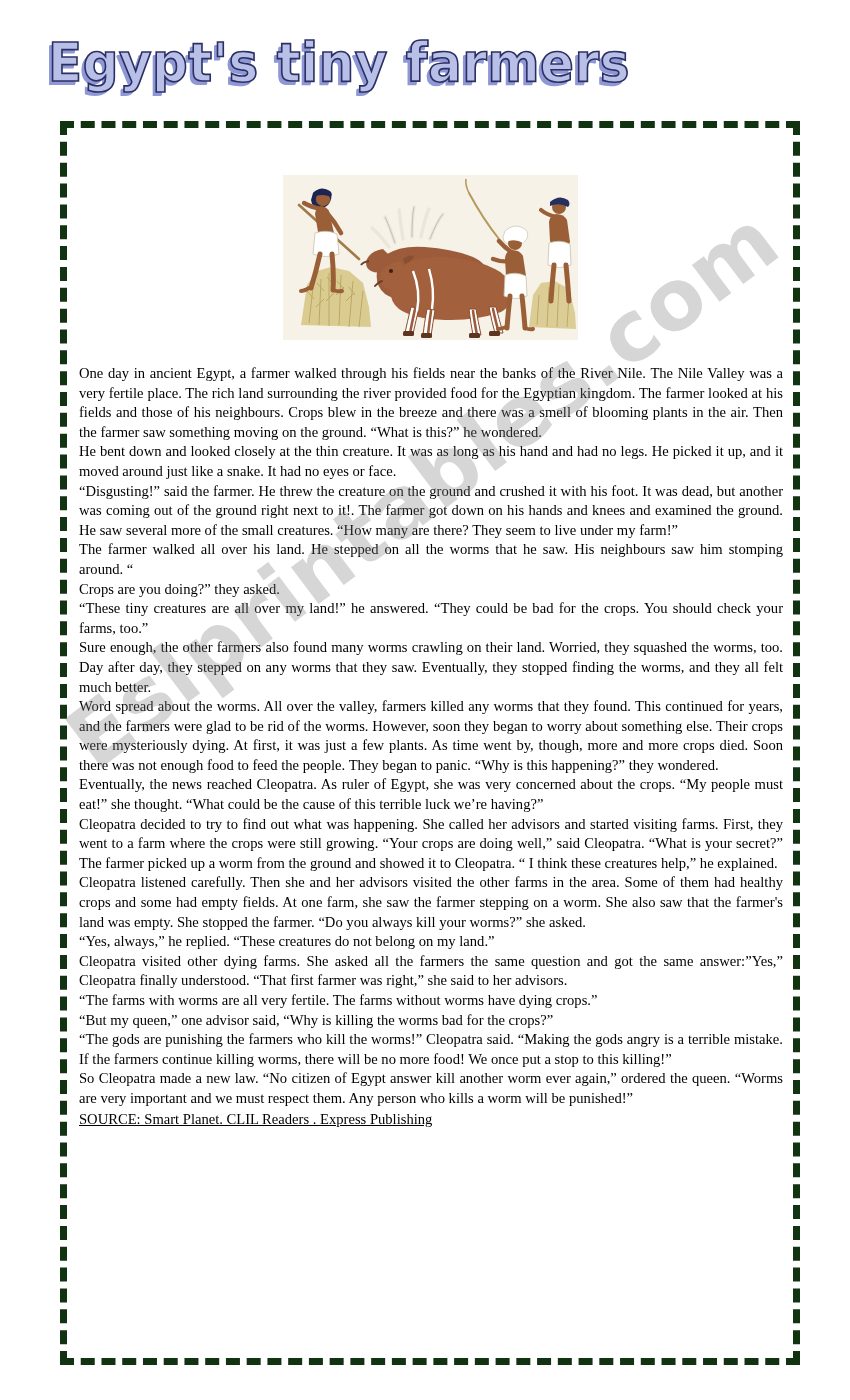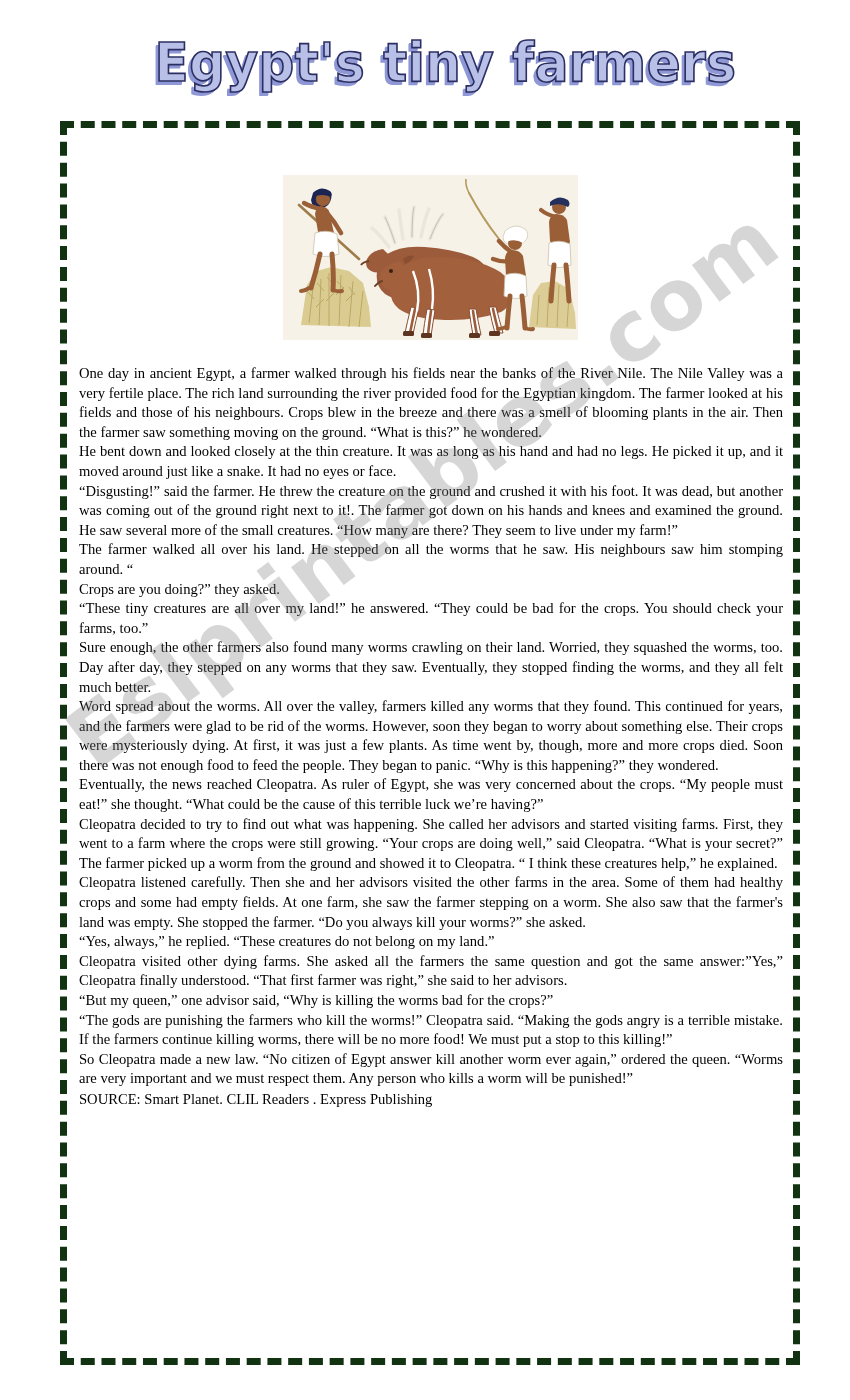--- a/index.html
+++ b/index.html
@@ -15,21 +15,21 @@
     font-family: "Liberation Serif", serif;
   }
 
   
   #title-area {
     position: absolute;
     left: 0;
     top: 34px;
     width: 843px;
     height: 72px;
-    text-align: center;
+    text-align: left;
   }
   #worksheet-title {
     display: inline-block;
     margin-left: 48px;
     font-family: "DejaVu Sans", sans-serif;
     font-weight: bold;
     font-size: 50px;
     line-height: 58px;
     letter-spacing: 0.5px;
     color: #b9c0e8;
@@ -98,20 +98,21 @@
     text-justify: inter-word;
   }
   #source-line {
     margin: 0;
     padding: 0 0 0 6px;
     text-align: center;
     font-family: "Liberation Serif", serif;
     font-size: 14.6px;
     line-height: 21px;
     color: #000000;
+    text-decoration: underline;
   }
 
   
   #watermark {
     position: absolute;
     left: 0;
     top: 0;
     width: 850px;
     height: 1400px;
     pointer-events: none;
@@ -299,22 +300,23 @@
     <p>The farmer walked all over his land. He stepped on all the worms that he saw. His neighbours saw him stomping around. “</p>
     <p>Crops are you doing?” they asked.</p>
     <p>“These tiny creatures are all over my land!” he answered. “They could be bad for the crops. You should check your farms, too.”</p>
     <p>Sure enough, the other farmers also found many worms crawling on their land. Worried, they squashed the worms, too. Day after day, they stepped on any worms that they saw. Eventually, they stopped finding the worms, and they all felt much better.</p>
     <p>Word spread about the worms. All over the valley, farmers killed any worms that they found. This continued for years, and the farmers were glad to be rid of the worms. However, soon they began to worry about something else. Their crops were mysteriously dying. At first, it was just a few plants. As time went by, though, more and more crops died. Soon there was not enough food to feed the people. They began to panic. “Why is this happening?” they wondered.</p>
     <p>Eventually, the news reached Cleopatra. As ruler of Egypt, she was very concerned about the crops. “My people must eat!” she thought. “What could be the cause of this terrible luck we’re having?”</p>
     <p>Cleopatra decided to try to find out what was happening. She called her advisors and started visiting farms. First, they went to a farm where the crops were still growing. “Your crops are doing well,” said Cleopatra. “What is your secret?” The farmer picked up a worm from the ground and showed it to Cleopatra. “ I think these creatures help,” he explained.</p>
     <p>Cleopatra listened carefully. Then she and her advisors visited the other farms in the area. Some of them had healthy crops and some had empty fields. At one farm, she saw the farmer stepping on a worm. She also saw that the farmer's land was empty. She stopped the farmer. “Do you always kill your worms?” she asked.</p>
     <p>“Yes, always,” he replied. “These creatures do not belong on my land.”</p>
     <p>Cleopatra visited other dying farms. She asked all the farmers the same question and got the same answer:”Yes,” Cleopatra finally understood. “That first farmer was right,” she said to her advisors.</p>
+    <p>“The farms with worms are all very fertile. The farms without worms have dying crops.”</p>
     <p>“But my queen,” one advisor said, “Why is killing the worms bad for the crops?”</p>
-    <p>“The gods are punishing the farmers who kill the worms!” Cleopatra said. “Making the gods angry is a terrible mistake. If the farmers continue killing worms, there will be no more food! We must put a stop to this killing!”</p>
+    <p>“The gods are punishing the farmers who kill the worms!” Cleopatra said. “Making the gods angry is a terrible mistake. If the farmers continue killing worms, there will be no more food! We once put a stop to this killing!”</p>
     <p>So Cleopatra made a new law. “No citizen of Egypt answer kill another worm ever again,” ordered the queen. “Worms are very important and we must respect them. Any person who kills a worm will be punished!”</p>
     <p id="source-line">SOURCE: Smart Planet. CLIL Readers . Express Publishing</p>
   </div>
 
 </div>
 
 <div id="watermark">
   <span id="watermark-text">Eslprintables.com</span>
 </div>
 

